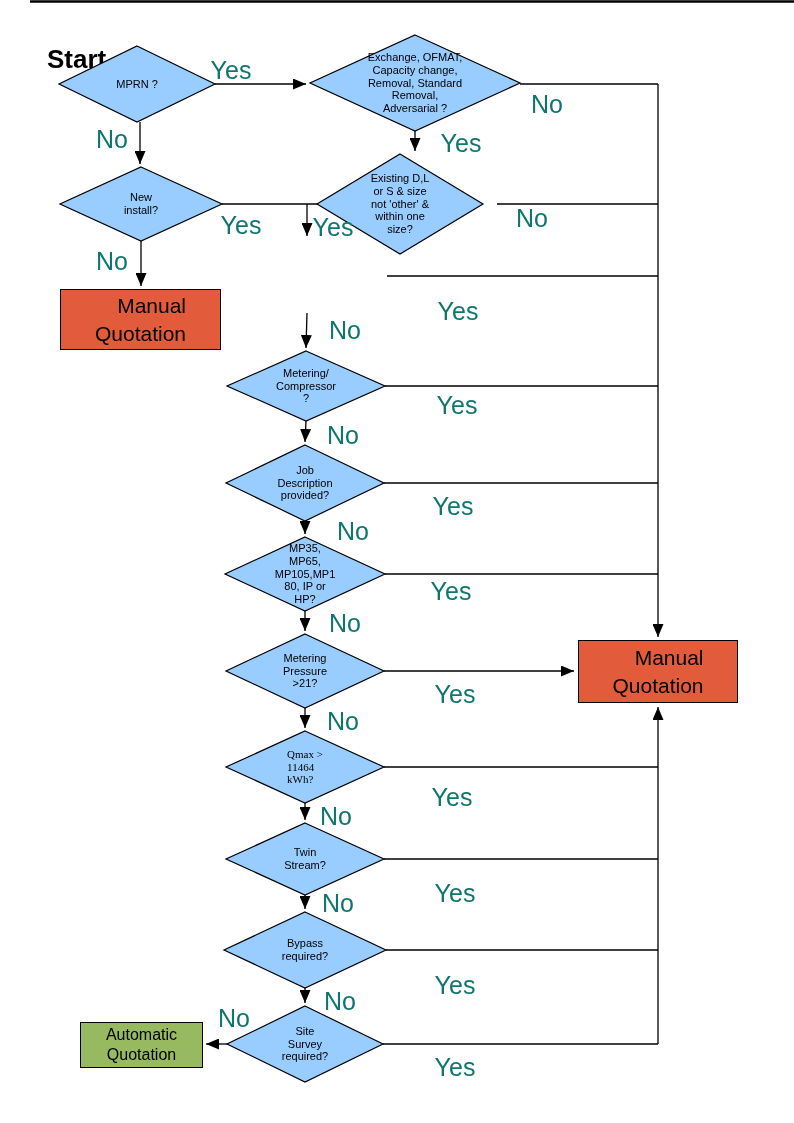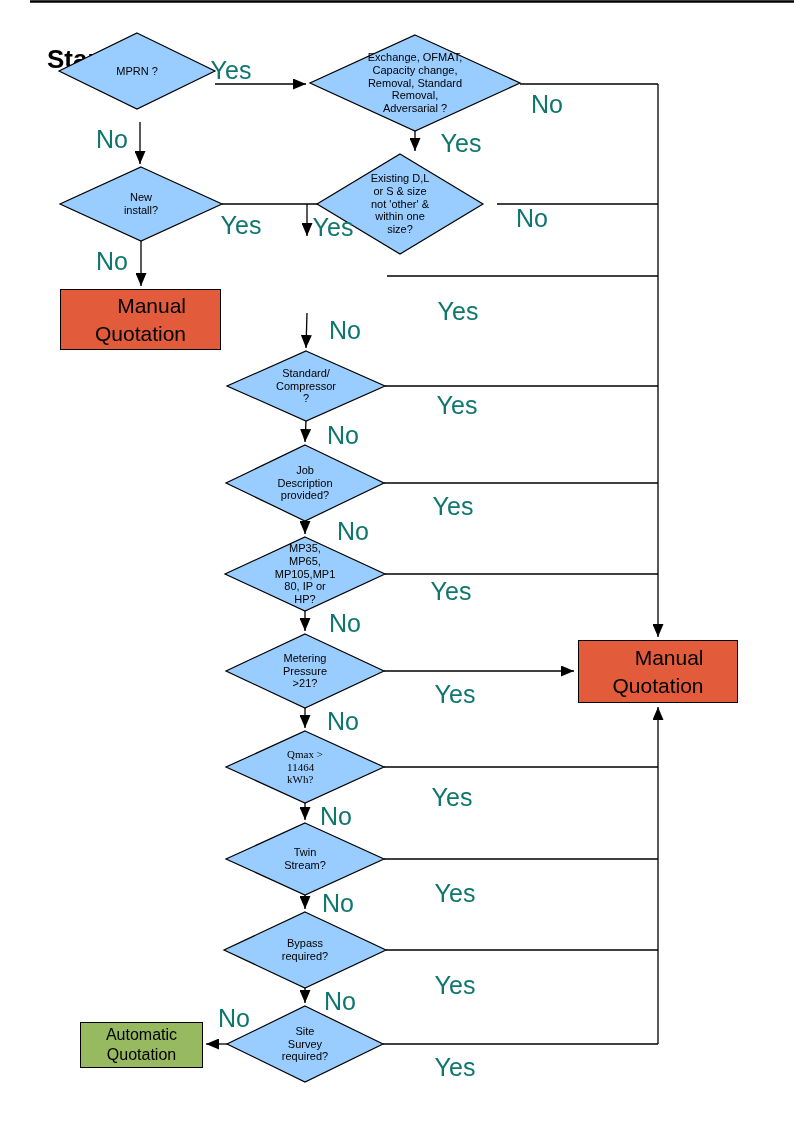--- a/index.html
+++ b/index.html
@@ -104,21 +104,21 @@
       <polyline points="384,859 658,859"></polyline>
       <polyline points="386,950 658,950"></polyline>
       <polyline points="383,1044 658,1044"></polyline>
 
       <polyline points="658,1044 658,707" marker-end="url(#arr)"></polyline>
     </g>
   </svg>
 
   <div class="start">Start</div>
 
-  <div class="node diamond" style="left:59px;top:33px;width:156px;height:76px;">
+  <div class="node diamond" style="left:59px;top:46px;width:156px;height:76px;">
     <svg viewBox="0 0 100 100" preserveAspectRatio="none">
         <polygon points="50,0 100,50 50,100 0,50"></polygon>
       </svg>
     <div class="node-label">MPRN ?</div>
   </div>
 
   <div class="node diamond" style="left:310px;top:35px;width:210px;height:96px;">
     <svg viewBox="0 0 100 100" preserveAspectRatio="none">
         <polygon points="50,0 100,50 50,100 0,50"></polygon>
       </svg>
@@ -146,21 +146,21 @@
       </svg>
     <div class="node-label">New
 install?</div>
   </div>
 
 
   <div class="node diamond" style="left:227px;top:351px;width:158px;height:70px;">
     <svg viewBox="0 0 100 100" preserveAspectRatio="none">
         <polygon points="50,0 100,50 50,100 0,50"></polygon>
       </svg>
-    <div class="node-label">Standard/
+    <div class="node-label">Metering/
 Compressor
 ?</div>
   </div>
 
   <div class="node diamond" style="left:226px;top:445px;width:158px;height:76px;">
     <svg viewBox="0 0 100 100" preserveAspectRatio="none">
         <polygon points="50,0 100,50 50,100 0,50"></polygon>
       </svg>
     <div class="node-label">Job
 Description

